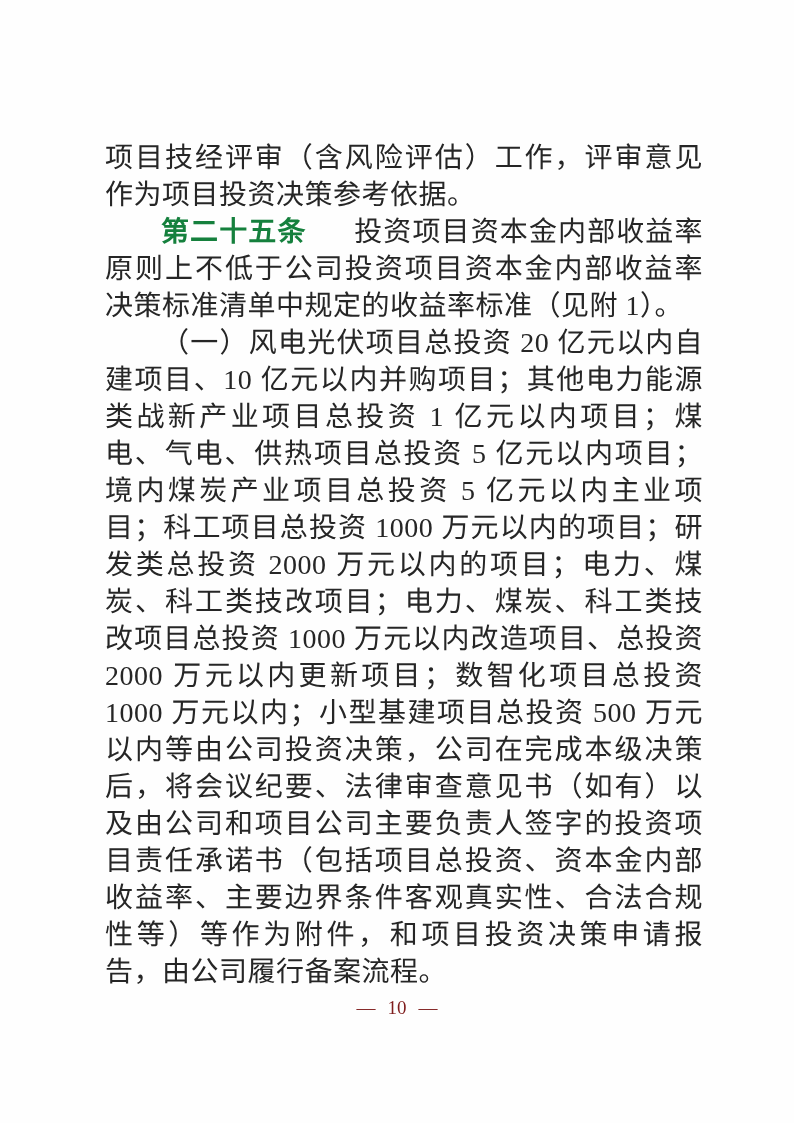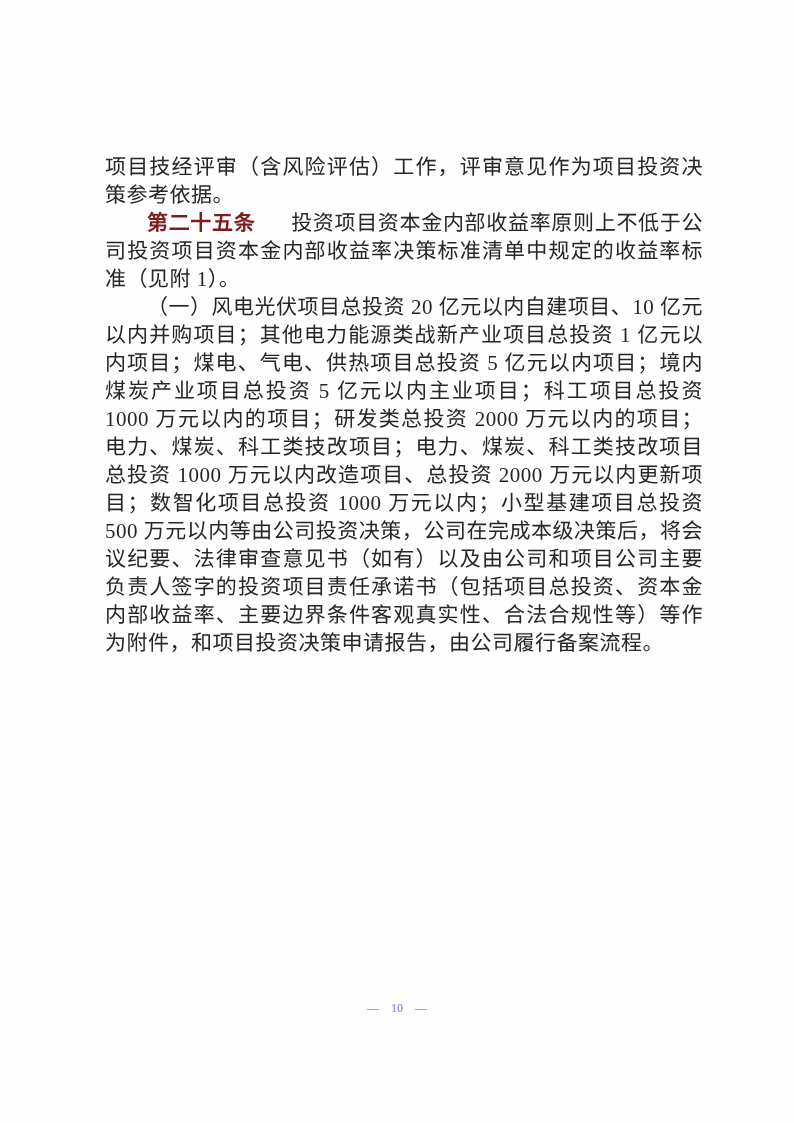--- a/index.html
+++ b/index.html
@@ -13,50 +13,50 @@
     height: 1123px;
     margin: 0 auto;
     background: #fefefe;
     font-family: "Liberation Serif", "DejaVu Serif", serif;
     overflow: hidden;
     box-sizing: border-box;
   }
   .doc-body {
     position: absolute;
     left: 105px;
-    top: 153px;
+    top: 139px;
     width: 598px;
     color: #262626;
-    font-size: 21px;
-    line-height: 28px;
+    font-size: 28px;
+    line-height: 37px;
     text-align: justify;
     text-justify: inter-character;
     letter-spacing: 0.5px;
   }
   .para {
     margin: 0;
     padding: 0;
     text-indent: 2em;
   }
   .para.no-indent {
     text-indent: 0;
   }
   .article-head {
     font-weight: bold;
-    color: #7f1d1d;
+    color: #15803d;
     margin-right: 1.7em;
   }
   .page-footer {
     position: absolute;
     top: 993px;
     left: 0;
     width: 100%;
     text-align: center;
-    color: #8b5cf6;
-    font-size: 12px;
+    color: #7f1d1d;
+    font-size: 19px;
     line-height: 30px;
   }
   .page-footer .dash {
     letter-spacing: 0;
   }
   .page-footer .pagenum {
     display: inline-block;
     margin: 0 12px;
   }
 </style>

